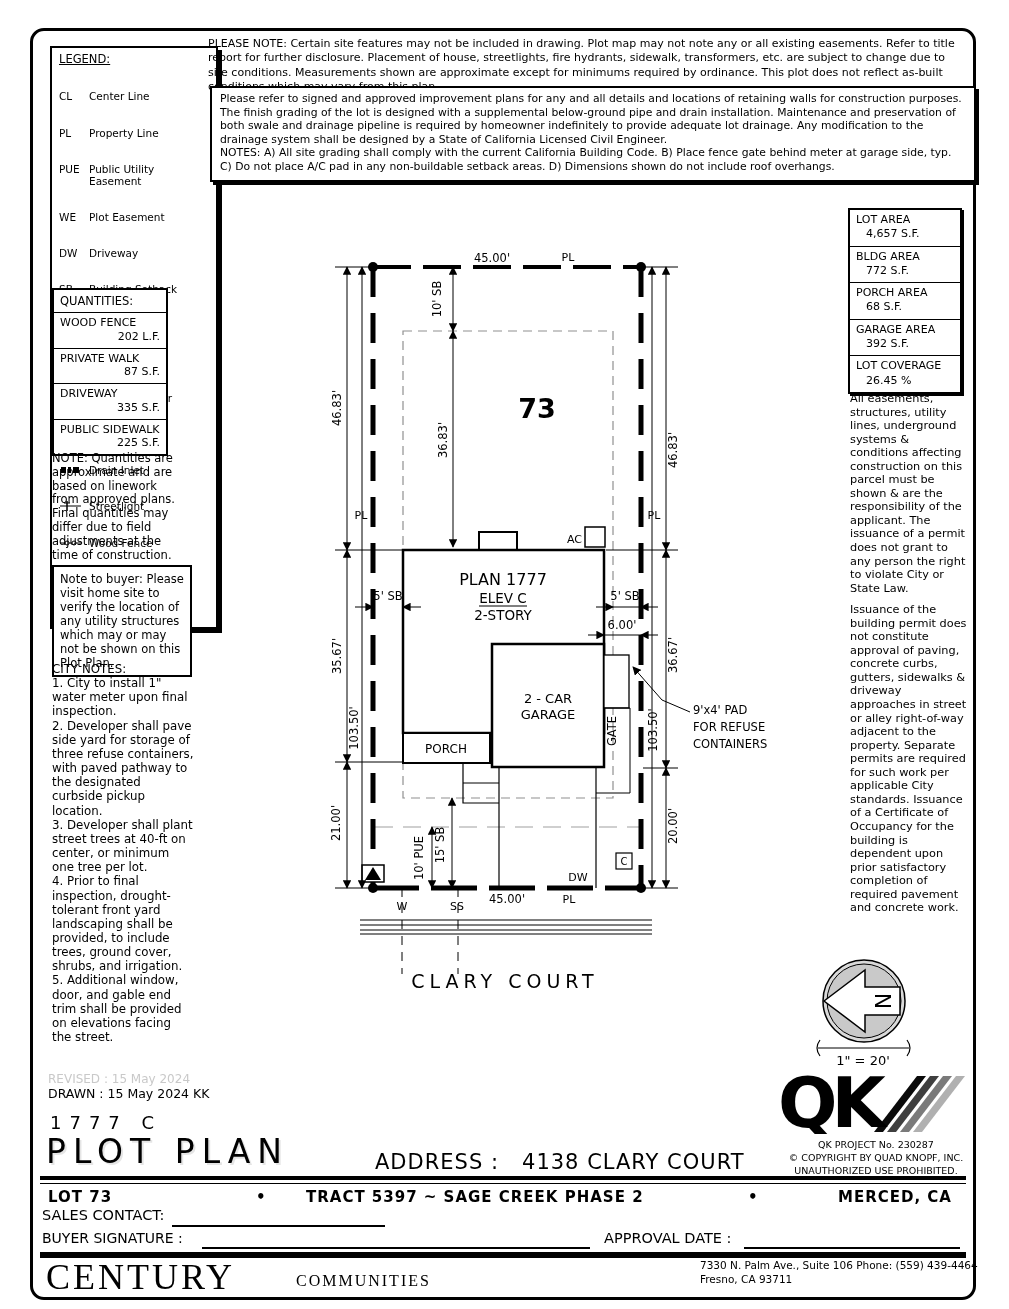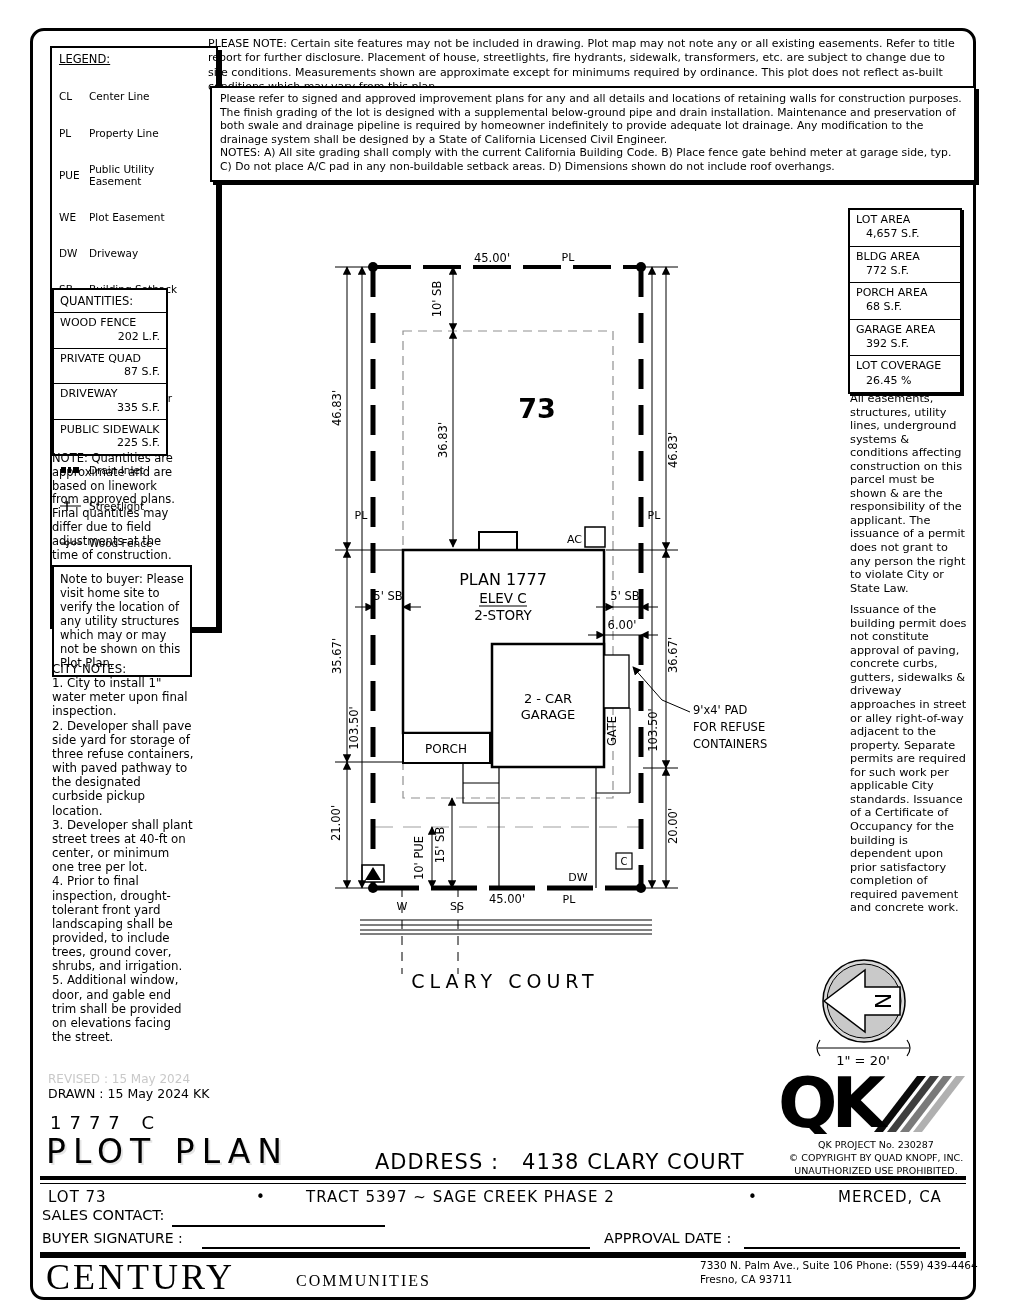--- a/index.html
+++ b/index.html
@@ -4,21 +4,21 @@
 <style>
   html,body{margin:0;padding:0;background:#fff;}
   .page{position:relative;width:1009px;height:1309px;background:#fff;
         font-family:"DejaVu Sans",sans-serif;color:#000;overflow:hidden;}
   .abs{position:absolute;}
   .page-border{left:30px;top:28px;width:940px;height:1266px;border:3px solid #000;border-radius:14px;}
   
   .legend{left:50px;top:46px;width:150px;border:2.5px solid #000;box-shadow:4px 4px 0 #000;
           background:#fff;padding:5px 7px 6px 7px;font-size:10.5px;line-height:1.16;}
   .legend-title{font-size:11.5px;text-decoration:underline;margin-bottom:2px;}
-  .lg-row{display:flex;align-items:center;margin-top:24px;}
+  .lg-row{display:flex;margin-top:24px;}
   .lg-sym{width:30px;flex:0 0 30px;font-size:10.5px;}
   .lg-ic{width:30px;flex:0 0 30px;display:flex;align-items:center;}
   .lg-lab{flex:1;}
   
   .please-note{left:208px;top:37px;width:752px;font-size:11px;line-height:1.3;}
   .contractor{left:210px;top:86px;width:746px;border:2px solid #000;box-shadow:3px 3px 0 #000;
               background:#fff;padding:4px 8px 6px 8px;font-size:10.8px;line-height:1.26;}
   .contractor .body{white-space:pre-line;}
   
   .qty{left:52px;top:288px;width:112px;border:2px solid #000;background:#fff;}
@@ -48,21 +48,21 @@
   .qk{left:778px;top:1070px;width:196px;text-align:center;}
   .qk-lines{font-size:9.5px;line-height:1.25;margin-top:1px;}
   
   .revised{left:48px;top:1072px;font-size:12px;color:#c9c9c9;}
   .drawn{left:48px;top:1086px;font-size:12.5px;}
   .plan-no{left:50px;top:1112px;font-size:18px;letter-spacing:8px;}
   .plot-title{left:46px;top:1132px;font-size:33px;letter-spacing:7px;text-shadow:2px 2px 0 rgba(0,0,0,0.10);}
   .address{left:375px;top:1150px;font-size:21px;letter-spacing:1px;}
   .rule-thick{left:40px;top:1176px;width:926px;height:4px;background:#000;}
   .rule-thin{left:40px;top:1183px;width:926px;height:1px;background:#000;}
-  .lot-row{font-size:15px;letter-spacing:1px;top:1188px;}
+  .lot-row{font-size:15px;letter-spacing:1px;top:1188px;font-weight:bold;}
   .sales{left:42px;top:1207px;font-size:14.5px;}
   .buyer-sig{left:42px;top:1230px;font-size:14px;}
   .approval{left:604px;top:1230px;font-size:14.5px;}
   .sig-line{height:2px;background:#000;}
   .bar{left:40px;top:1252px;width:926px;height:6px;background:#000;}
   .century{left:46px;top:1256px;font-family:"Liberation Serif",serif;font-size:36px;letter-spacing:3px;}
   .communities{left:296px;top:1272px;font-family:"Liberation Serif",serif;font-size:16px;letter-spacing:2px;}
   .footer-addr{left:700px;top:1258px;font-size:10.5px;line-height:1.35;}
 </style>
 </head>
@@ -177,21 +177,21 @@
 NOTES:  A) All site grading shall comply with the current California Building Code.  B) Place fence gate behind meter at garage side, typ.  C) Do not place A/C pad in any non-buildable setback areas.  D) Dimensions shown do not include roof overhangs.</div>
   </div>
 
   <div class="abs qty">
     <div class="qty-h">QUANTITIES:</div>
     <div class="qty-row">
         <div>WOOD FENCE</div>
         <div class="qty-val">202 L.F.</div>
       </div>
     <div class="qty-row">
-        <div>PRIVATE QUAD</div>
+        <div>PRIVATE WALK</div>
         <div class="qty-val">87 S.F.</div>
       </div>
     <div class="qty-row">
         <div>DRIVEWAY</div>
         <div class="qty-val">335 S.F.</div>
       </div>
     <div class="qty-row">
         <div>PUBLIC SIDEWALK</div>
         <div class="qty-val">225 S.F.</div>
       </div>

